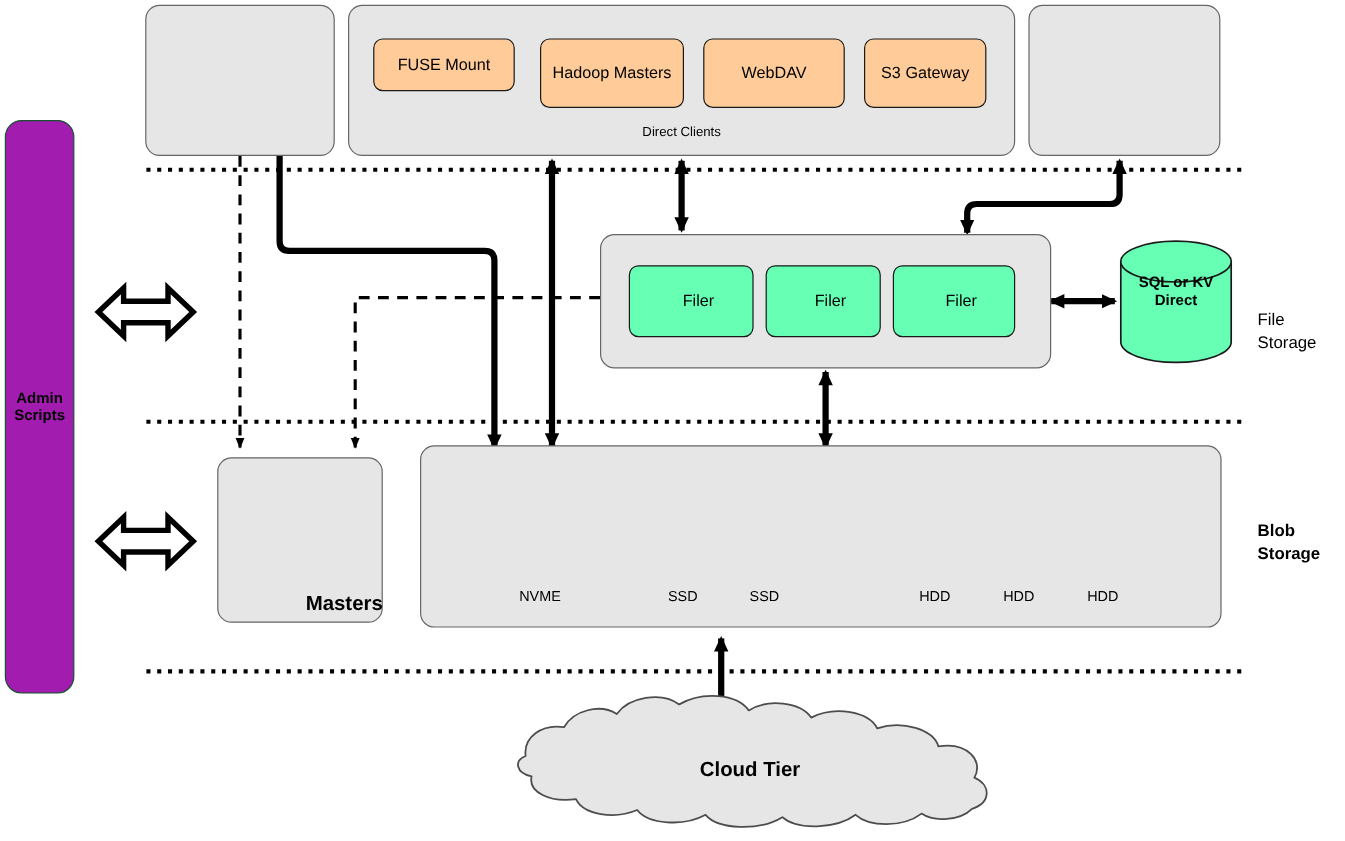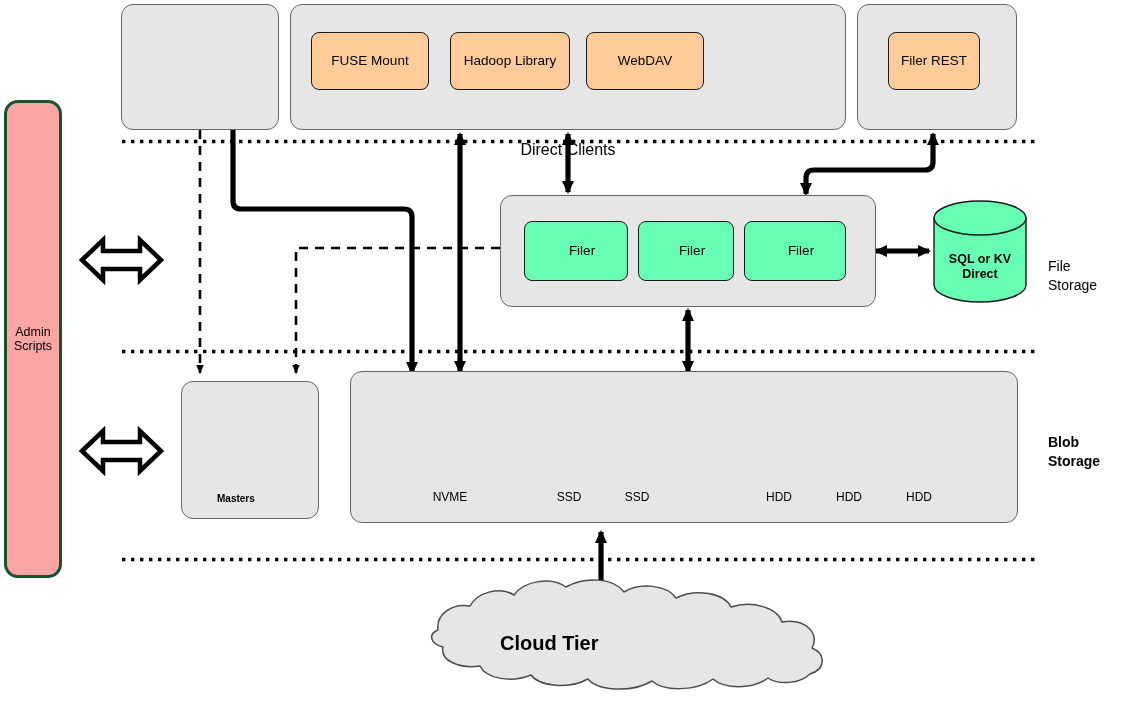--- a/index.html
+++ b/index.html
@@ -45,61 +45,59 @@
     font-size: 13.5px;
   }
   .green-box {
     background: #66ffb3;
     border: 1px solid #1a1a1a;
     border-radius: 8px;
     font-size: 13.5px;
     padding-left: 12px;
   }
   .sidebar-box {
-    background: #fca5a5;
-    border: 3px solid #14532d;
+    background: #a21caf;
+    border: 1px solid #14532d;
     border-radius: 14px;
     font-size: 12.5px;
-    font-weight: normal;
+    font-weight: bold;
   }
   .caption {
-    font-size: 16px;
-    margin-top: 40px;
+    font-size: 11px;
   }
   .zone-label {
     font-size: 14px;
     line-height: 1.35;
   }
   .masters-label {
     position: absolute;
-    font-size: 10px;
+    font-size: 17px;
     font-weight: bold;
-    text-align: left;
-    padding-left: 36px;
+    text-align: right;
   }
   .cyl-label {
     position: absolute;
     font-size: 12px;
     text-align: center;
     pointer-events: none;
     margin-top: 23px;
   }
   .db-label {
     position: absolute;
     font-size: 12.5px;
     font-weight: bold;
     text-align: center;
     line-height: 1.2;
     pointer-events: none;
   }
   .cloud-label {
     position: absolute;
-    font-size: 20px;
+    font-size: 17px;
     font-weight: bold;
-    text-align: left;
+    text-align: center;
     pointer-events: none;
   }
 </style>
 </head>
 <body>
 
 <div id="canvas">
 
   <svg id="svg-layer" viewBox="0 0 1121 701">
     <defs>
@@ -220,50 +218,50 @@
     </g>
   </svg>
 
   <div class="node sidebar-box" style="left:4px; top:100px; width:58px; height:478px;">
     <span>Admin Scripts</span>
   </div>
 
   <div class="node group-box" style="left:121px; top:4px; width:158px; height:126px;"></div>
 
   <div class="node group-box" style="left:290px; top:4px; width:556px; height:126px;"></div>
-  <div class="node orange-box" style="left:311px; top:32px; width:118px; height:58px;">
+  <div class="node orange-box" style="left:311px; top:32px; width:118px; height:44px;">
     <span>FUSE Mount</span>
   </div>
   <div class="node orange-box" style="left:450px; top:32px; width:120px; height:58px;">
-    <span>Hadoop Library</span>
+    <span>Hadoop Masters</span>
   </div>
   <div class="node orange-box" style="left:586px; top:32px; width:118px; height:58px;">
     <span>WebDAV</span>
   </div>
+  <div class="node orange-box" style="left:720px; top:32px; width:102px; height:58px;">
+    <span>S3 Gateway</span>
+  </div>
   <div class="node caption" style="left:290px; top:101px; width:556px; height:18px;">
     <span>Direct Clients</span>
   </div>
 
   <div class="node group-box" style="left:857px; top:4px; width:160px; height:126px;"></div>
-  <div class="node orange-box" style="left:888px; top:32px; width:92px; height:58px;">
-    <span>Filer REST</span>
-  </div>
 
   <div class="node group-box" style="left:500px; top:195px; width:376px; height:112px;"></div>
   <div class="node green-box" style="left:524px; top:221px; width:104px; height:60px;">
     <span>Filer</span>
   </div>
   <div class="node green-box" style="left:638px; top:221px; width:96px; height:60px;">
     <span>Filer</span>
   </div>
   <div class="node green-box" style="left:744px; top:221px; width:102px; height:60px;">
     <span>Filer</span>
   </div>
 
-  <div class="db-label" style="left:934px; top:252px; width:92px;">
+  <div class="db-label" style="left:934px; top:228px; width:92px;">
     <span>SQL or KV</span><br>
     <span>Direct</span>
   </div>
 
   <div class="node zone-label" style="left:1048px; top:233px; width:70px; height:42px; display:block; text-align:left;margin-top:24px;">
     <div>File</div>
     <div>Storage</div>
   </div>
 
   <div class="node group-box" style="left:181px; top:381px; width:138px; height:138px;"></div>

